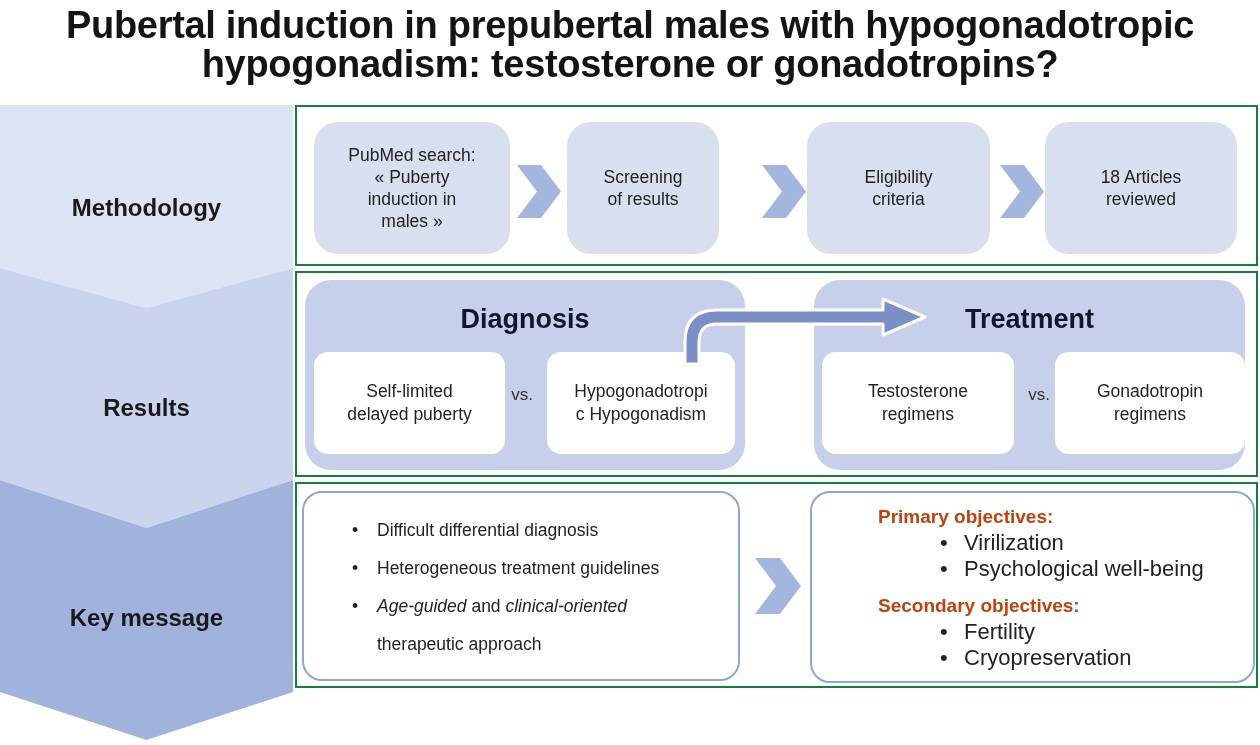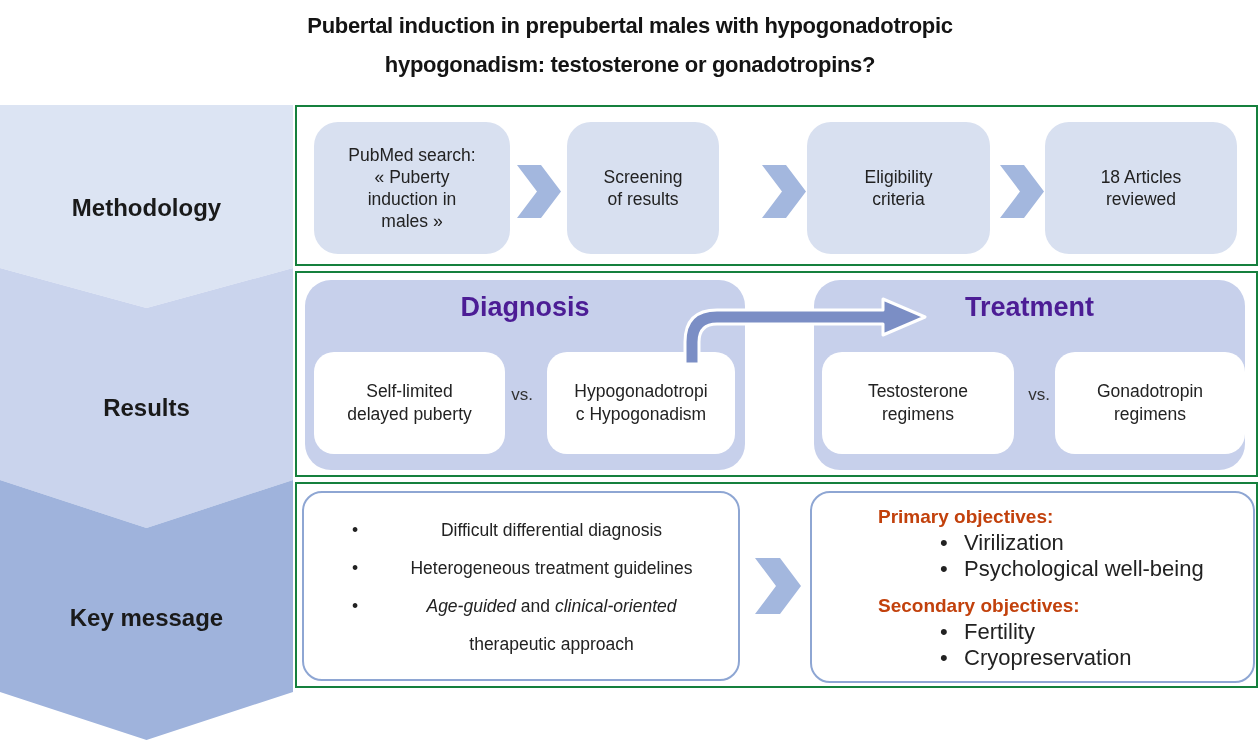--- a/index.html
+++ b/index.html
@@ -3,21 +3,21 @@
 <meta charset="utf-8">
 <style>
   * { box-sizing: border-box; }
   html,body { margin:0; padding:0; background:#fff; }
   #app {
     position:relative; width:1260px; height:745px; overflow:hidden;
     background:#ffffff; font-family:"Liberation Sans", sans-serif; color:#222;
   }
   .title {
     position:absolute; top:6px; left:0; width:100%; text-align:center;
-    font-weight:bold; font-size:22px; line-height:39px; color:#141414; letter-spacing:-0.3px;
+    font-weight:bold; font-size:38px; line-height:39px; color:#141414; letter-spacing:-0.3px;
   }
   .bands { position:absolute; left:0; top:105px; }
   .band-label {
     position:absolute; left:0; width:293px; text-align:center;
     font-weight:bold; font-size:24px; color:#1a1a1a;
   }
   .panel {
     position:absolute; left:295px; width:963px; background:#fff;
     border:2px solid #15803d;
   }
@@ -27,32 +27,32 @@
   .step-box {
     position:absolute; top:15px; height:132px; background:#d8e0f0; border-radius:24px;
     display:flex; flex-direction:column; align-items:center; justify-content:center;
     text-align:center; font-size:17.5px; line-height:22px; color:#222;
   }
   .step-quote { width:124px; }
   .flow-arrow { position:absolute; }
   .group {
     position:absolute; top:7px; height:190px; background:#c7d0eb; border-radius:26px;
   }
-  .group-title { text-align:center; font-weight:bold; font-size:27px; margin-top:12px; color:#4c1d95; }
+  .group-title { text-align:center; font-weight:bold; font-size:27px; margin-top:24px; color:#0f172a; }
   .option-box {
-    position:absolute; top:72px; height:102px; background:#ffffff; border-radius:20px;
+    position:absolute; top:72px; height:102px; background:#ffffff; border-radius:14px;
     display:flex; flex-direction:column; justify-content:center; text-align:center;
     font-size:17.5px; line-height:23px; color:#222;
   }
   .vs { position:absolute; top:105px; width:36px; text-align:center; font-size:17px; color:#333; }
   .curved-arrow { position:absolute; left:0; top:0; pointer-events:none; }
   .outline-box {
     position:absolute; top:7px; background:#fff; border:2.5px solid #8ea6d3; border-radius:20px;
   }
-  .key-list { list-style:none; margin:18px 0 0 0; padding:0 12px 0 46px; font-size:17.5px; color:#222;text-align:center; }
+  .key-list { list-style:none; margin:18px 0 0 0; padding:0 12px 0 46px; font-size:17.5px; color:#222; }
   .key-list li { position:relative; padding-left:27px; line-height:38px; margin:0; }
   .key-list li::before { content:"\2022"; position:absolute; left:2px; }
   .key-list .wrap2 { display:inline; }
   .obj-heading { font-weight:bold; font-size:19px; line-height:23px; margin:0 0 2px 66px; color:#c2410c; }
   .right-key { padding-top:12px; }
   .obj-list { list-style:none; margin:0 0 12px 0; padding:0 0 0 128px; font-size:22px; color:#222; }
   .obj-list li { position:relative; padding-left:24px; line-height:26px; }
   .obj-list li::before { content:"\2022"; position:absolute; left:0; }
   em { font-style:italic; }
 </style>

